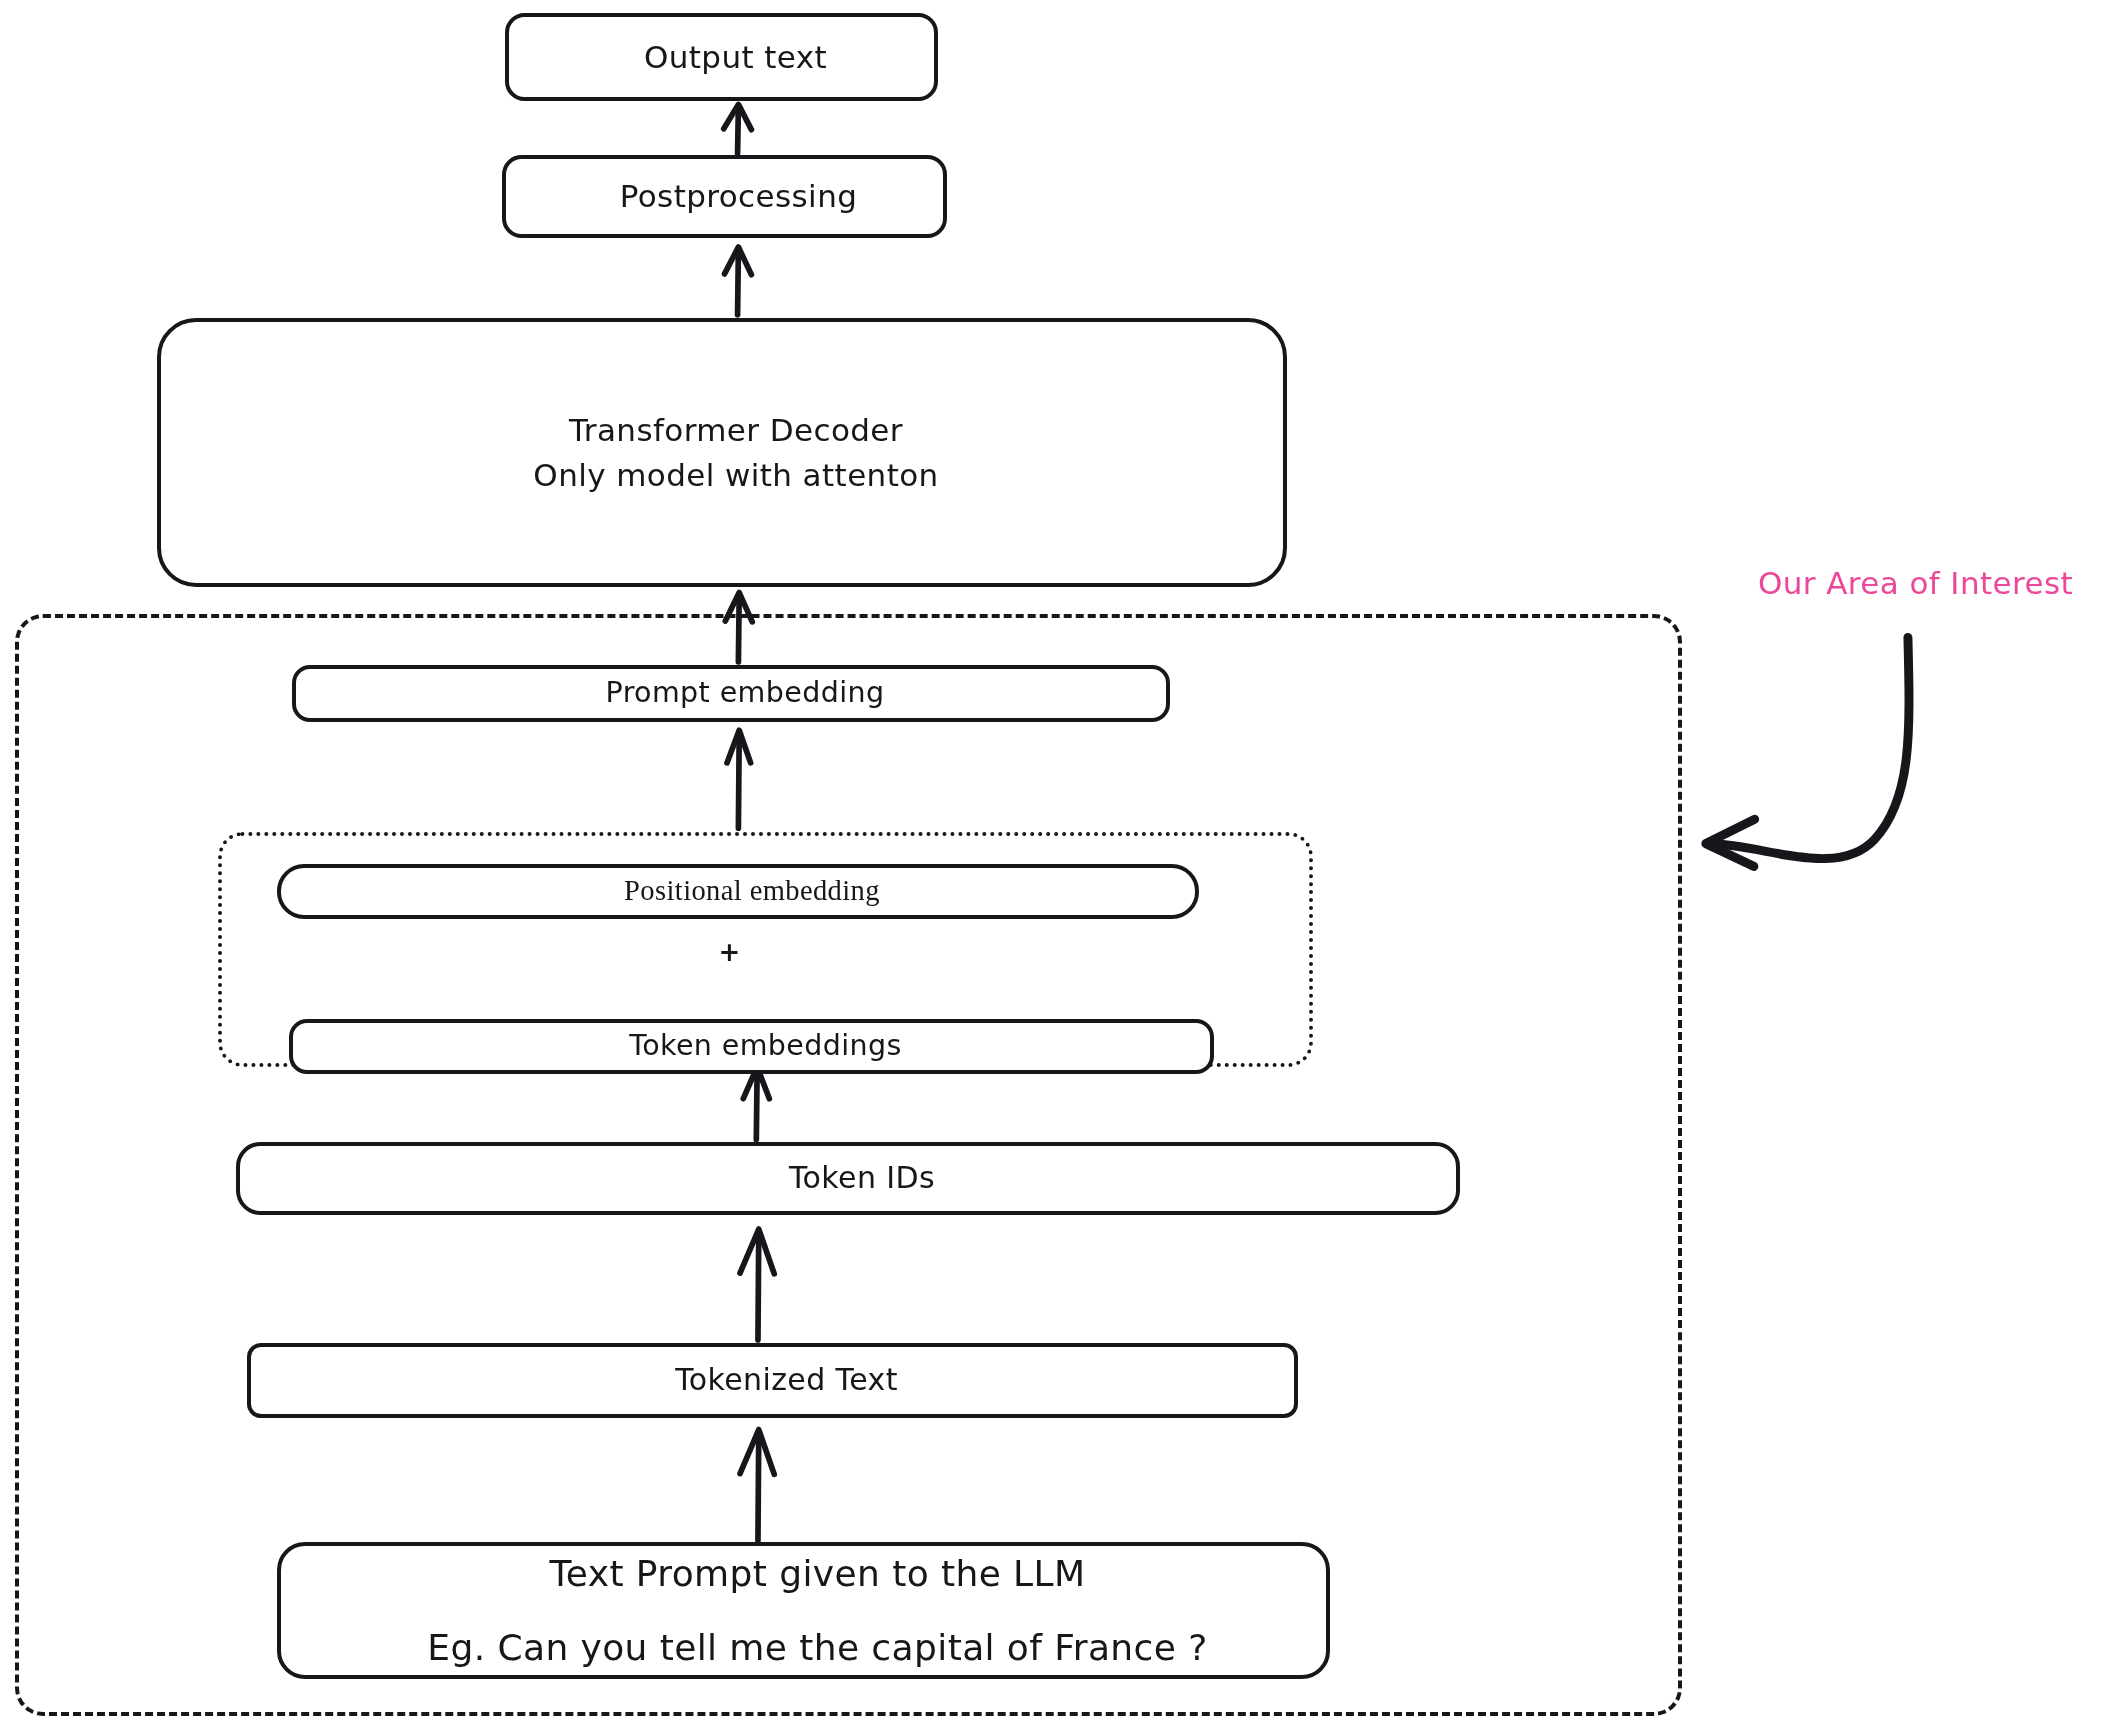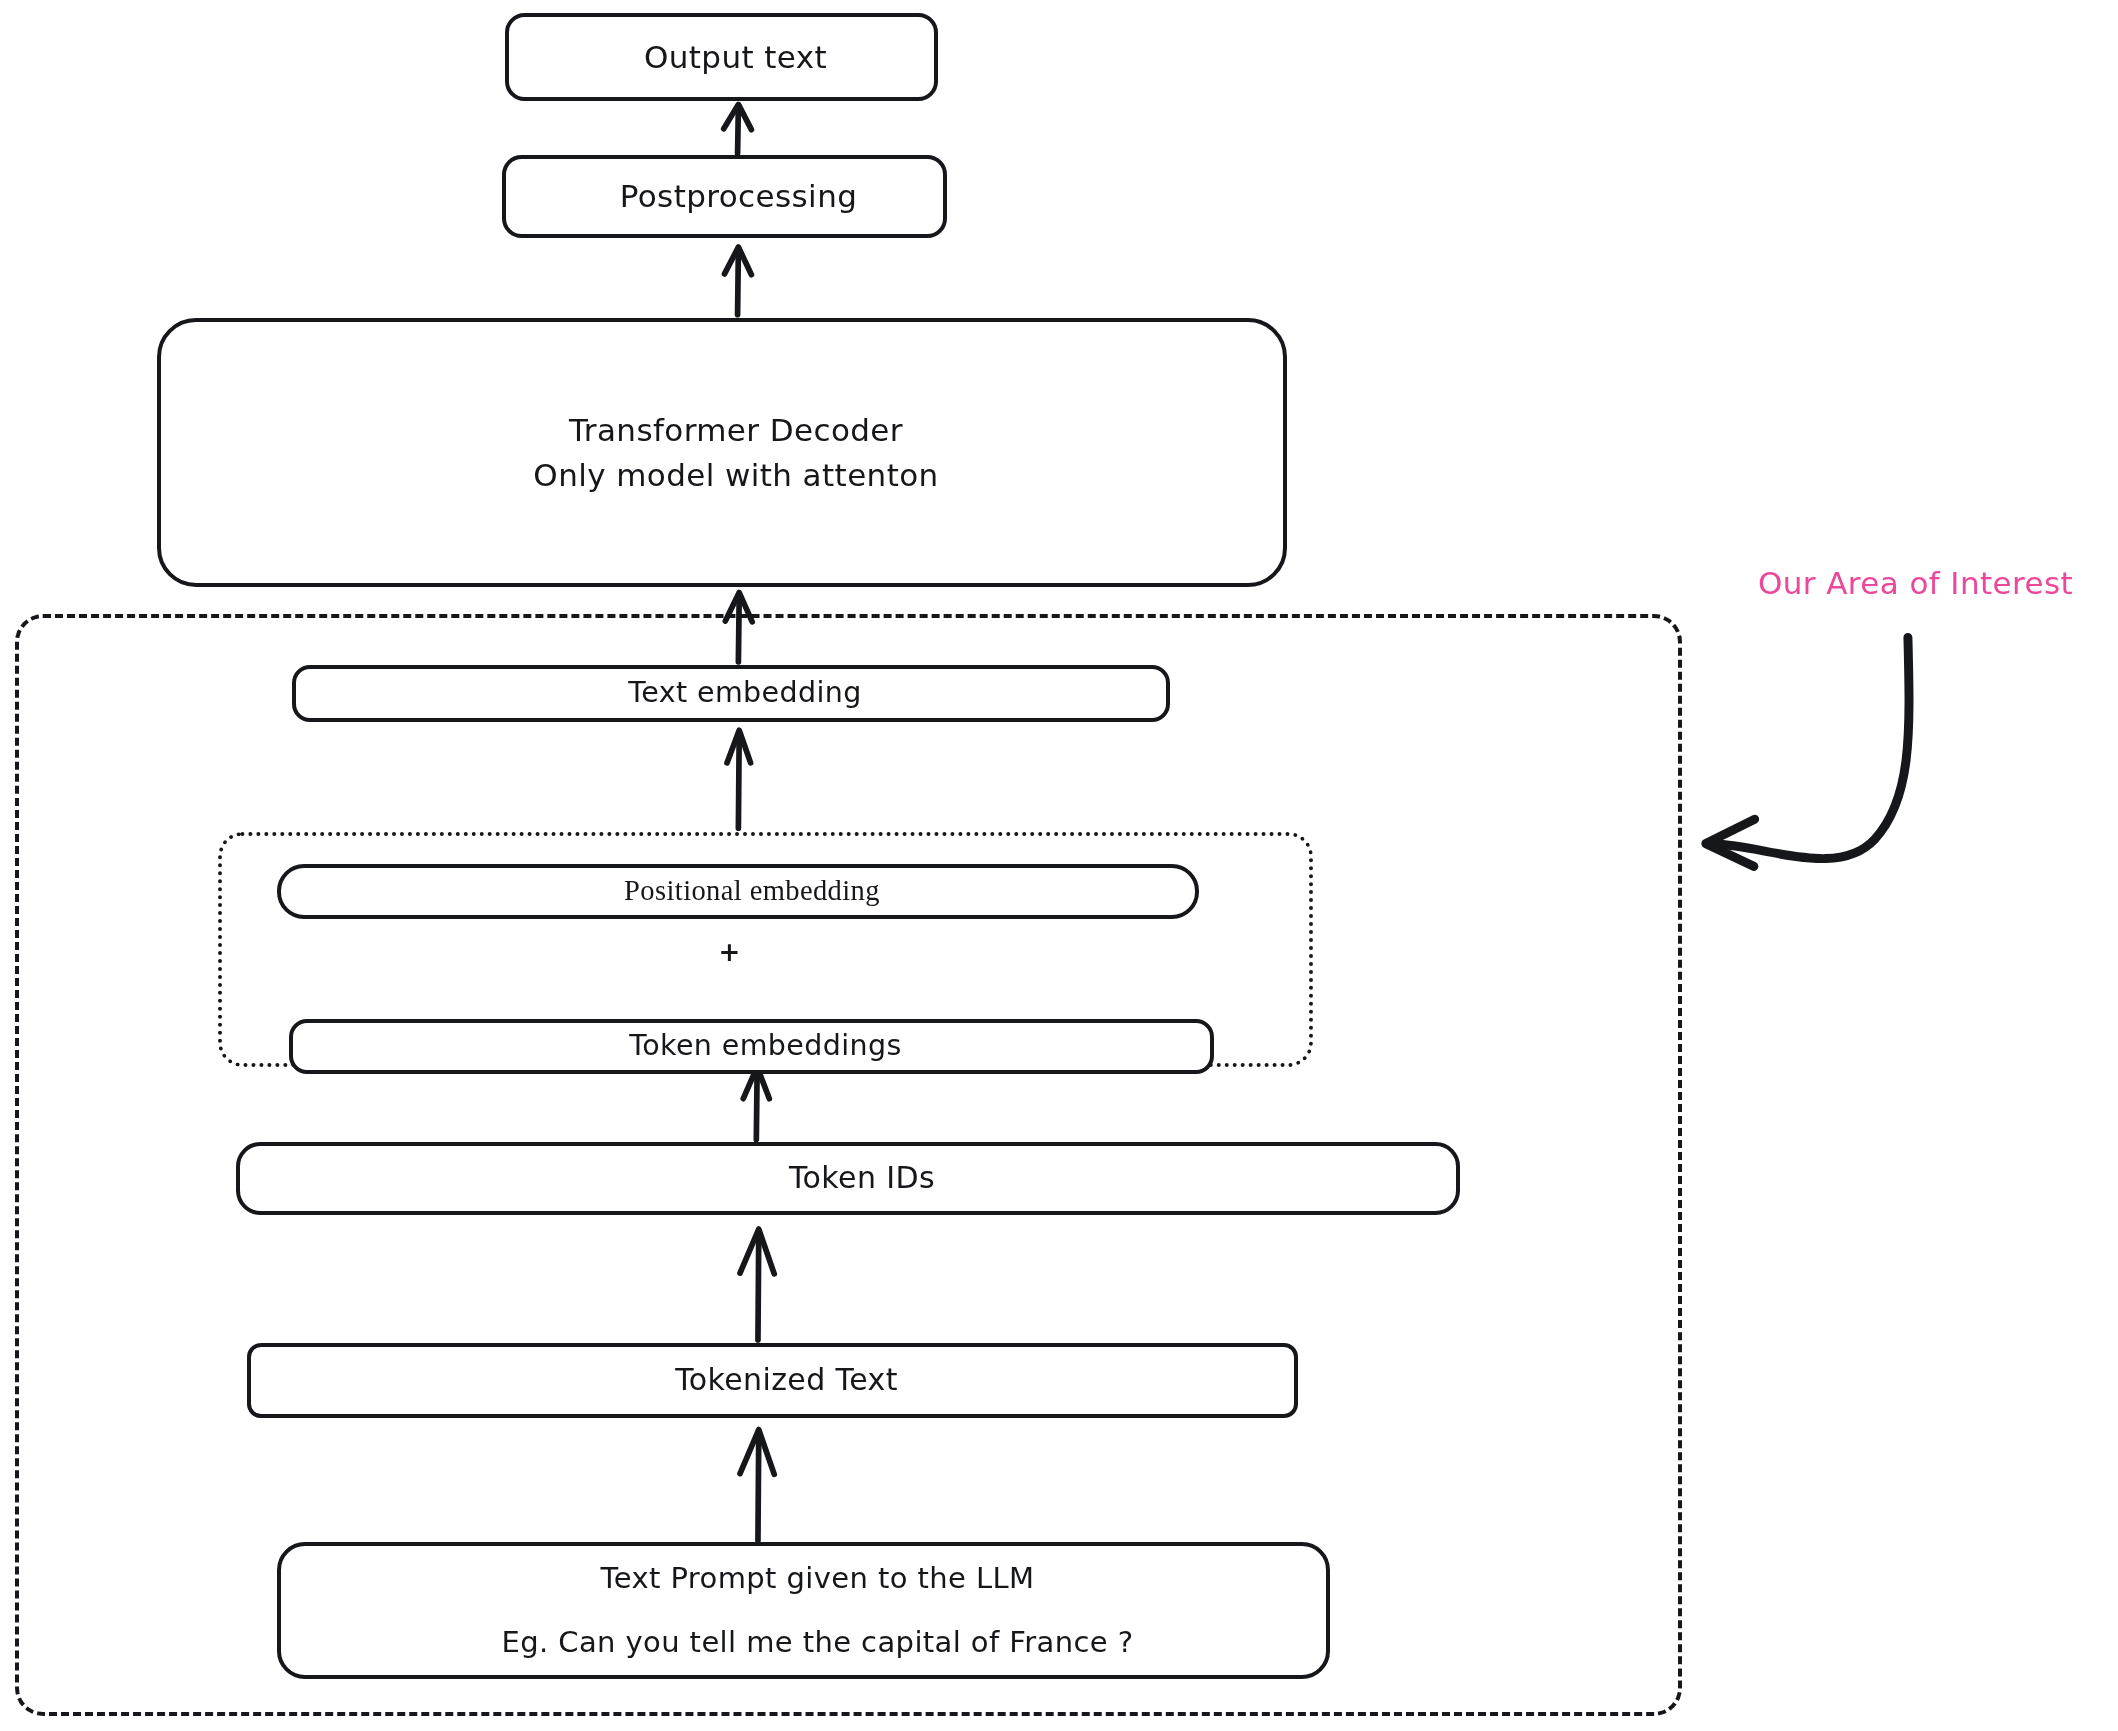--- a/index.html
+++ b/index.html
@@ -69,21 +69,21 @@
   #node-text-prompt      { left: 277px;  top: 1542px; width: 1053px;height: 137px; border-radius: 28px; }
 
   #node-transformer .node-label { font-size: 31px; }
   #node-output-text .node-label,
   #node-postprocessing .node-label { font-size: 31px; }
   #node-input-embedding .node-label,
   #node-positional .node-label,
   #node-token-emb .node-label { font-size: 28.5px; }
   #node-token-ids .node-label,
   #node-tokenized-text .node-label { font-size: 30px; }
-  #node-text-prompt .node-label { font-size: 29px; }
+  #node-text-prompt .node-label { font-size: 36px; }
   #node-text-prompt .line-1 { margin-bottom: 23px; }
 
   #plus-sign {
     position: absolute;
     left: 0; top: 937px;
     width: 1459px;
     text-align: center;
     font-size: 26px;
     font-weight: 700;
     color: #15171a;
@@ -166,21 +166,21 @@
   <div class="node" id="node-postprocessing">
     <span class="node-label">Postprocessing</span>
   </div>
 
   <div class="node" id="node-transformer">
     <span class="node-label line-1">Transformer Decoder</span>
     <span class="node-label line-2">Only model with attenton</span>
   </div>
 
   <div class="node" id="node-input-embedding">
-    <span class="node-label">Text embedding</span>
+    <span class="node-label">Prompt embedding</span>
   </div>
 
   <div class="node" id="node-positional">
     <span class="node-label">Positional embedding</span>
   </div>
 
   <div id="plus-sign">+</div>
 
   <div class="node" id="node-token-emb">
     <span class="node-label">Token embeddings</span>

